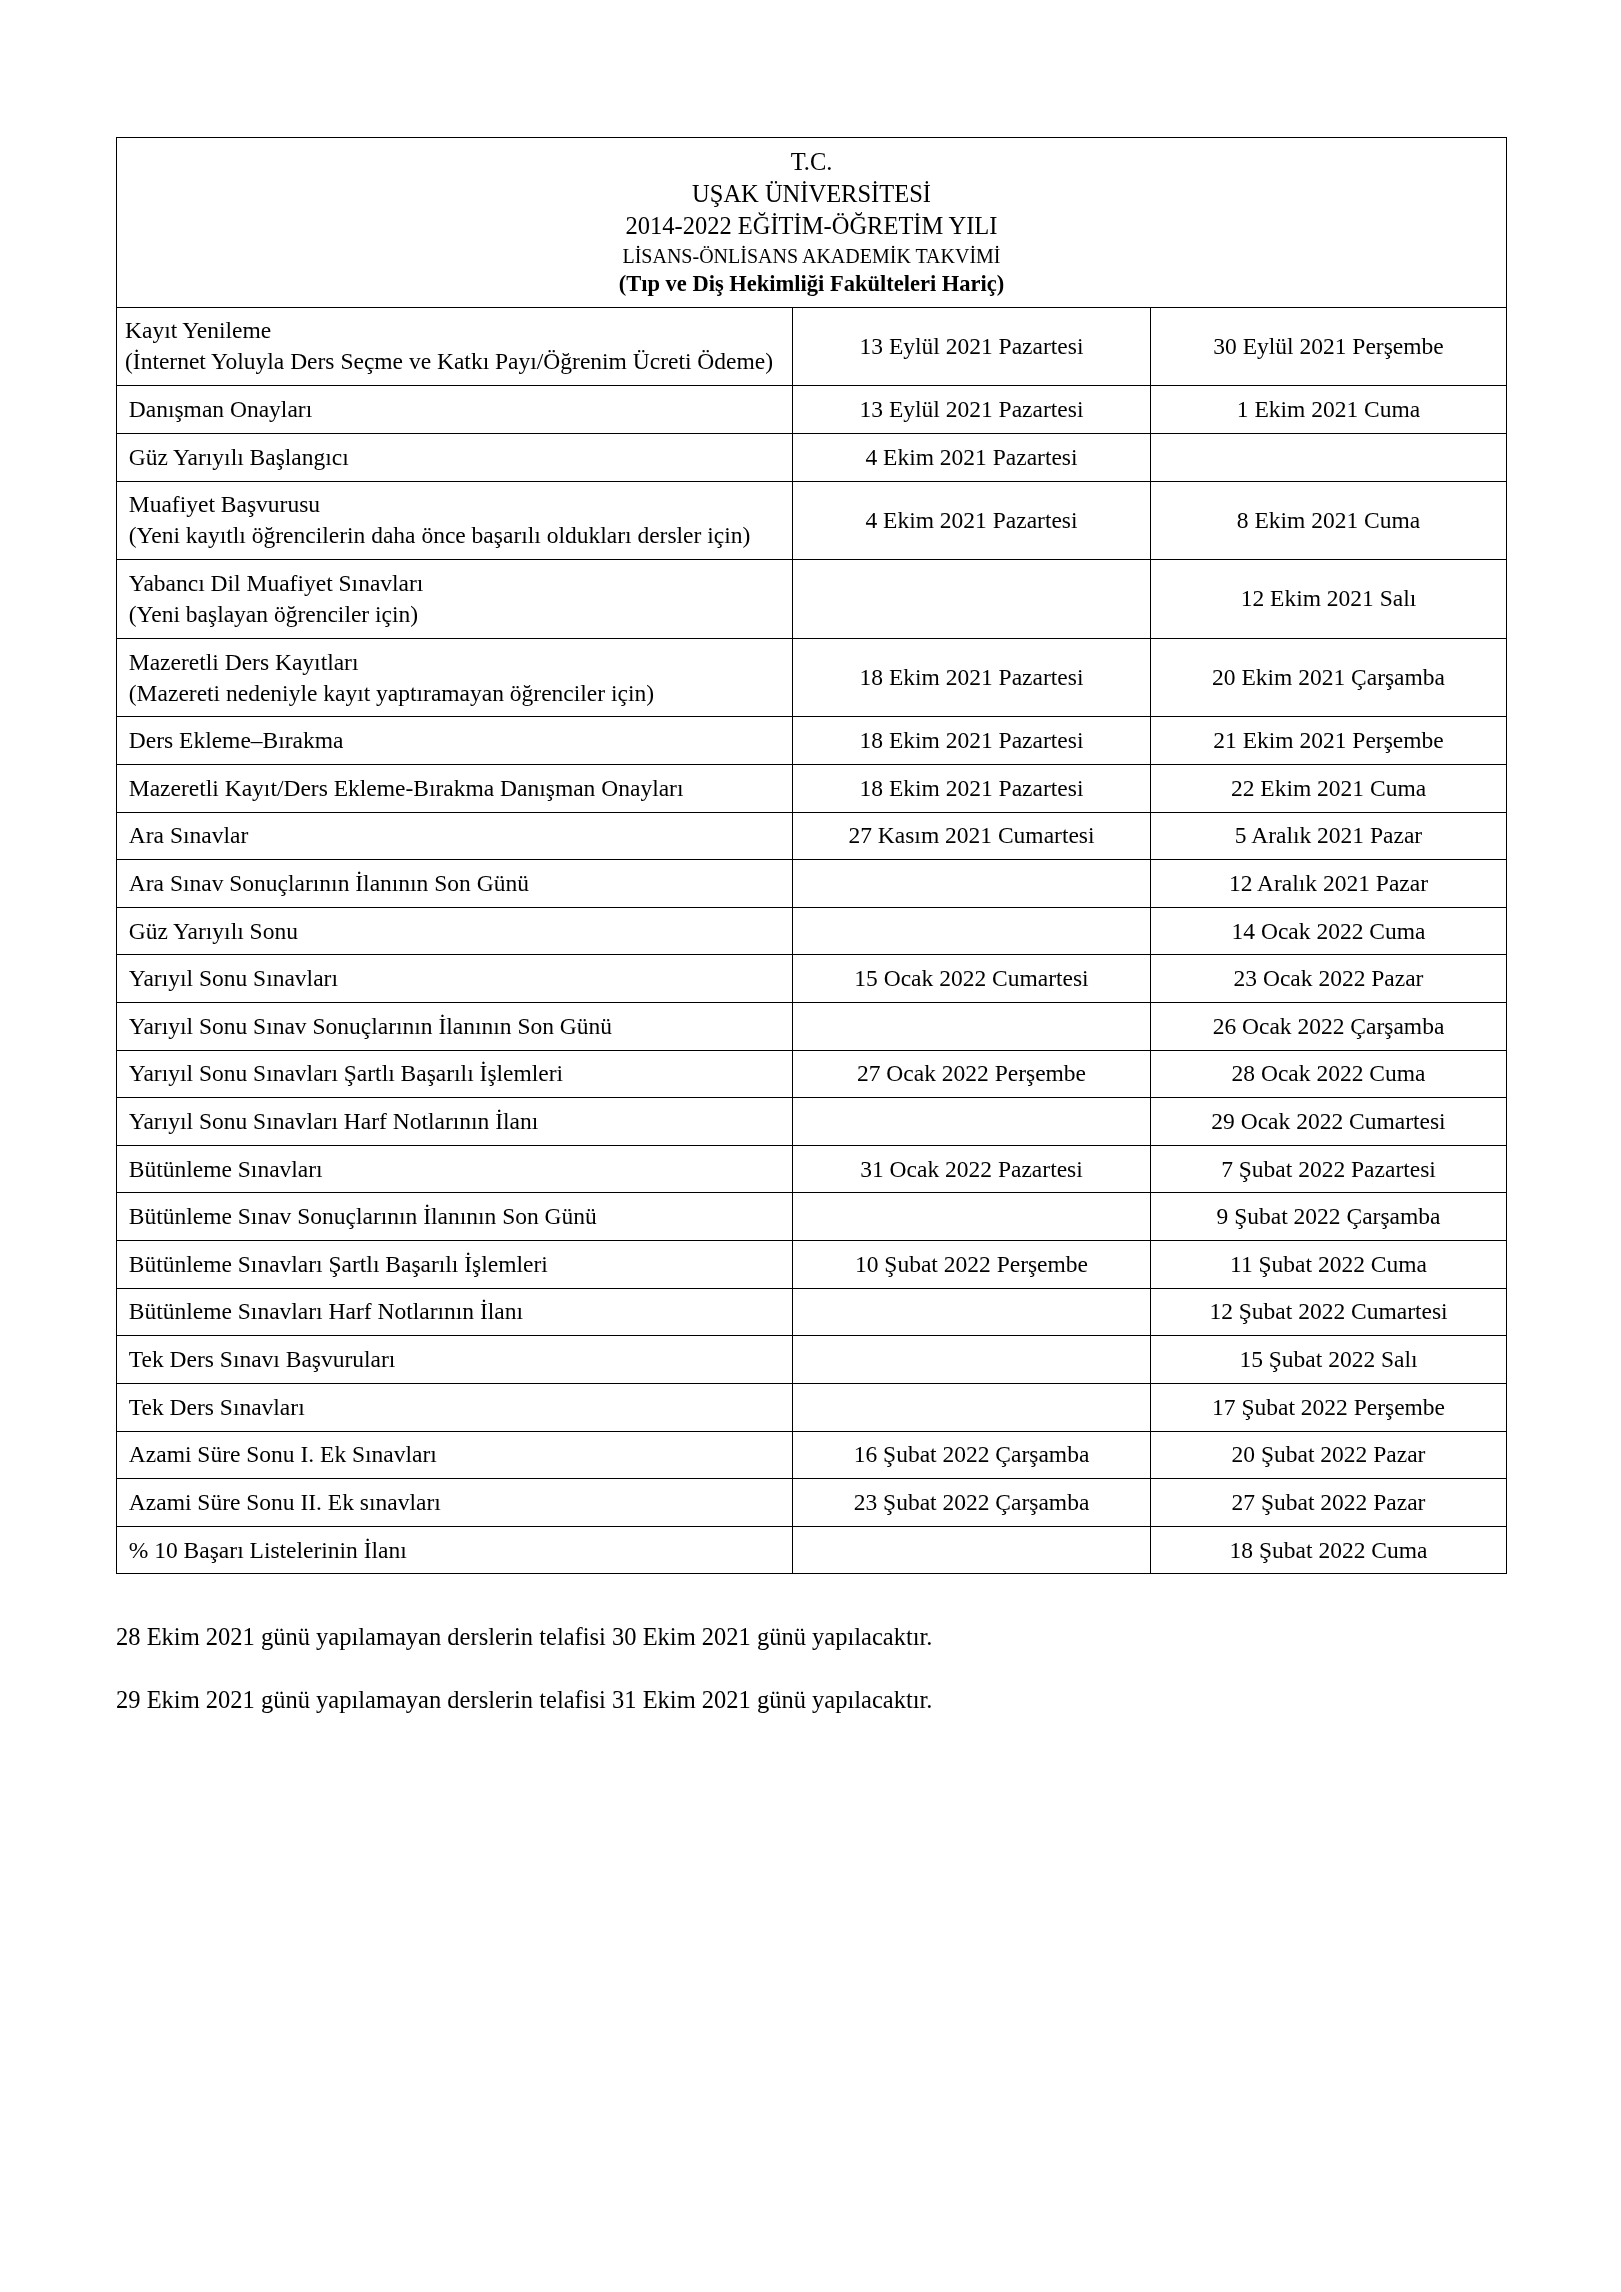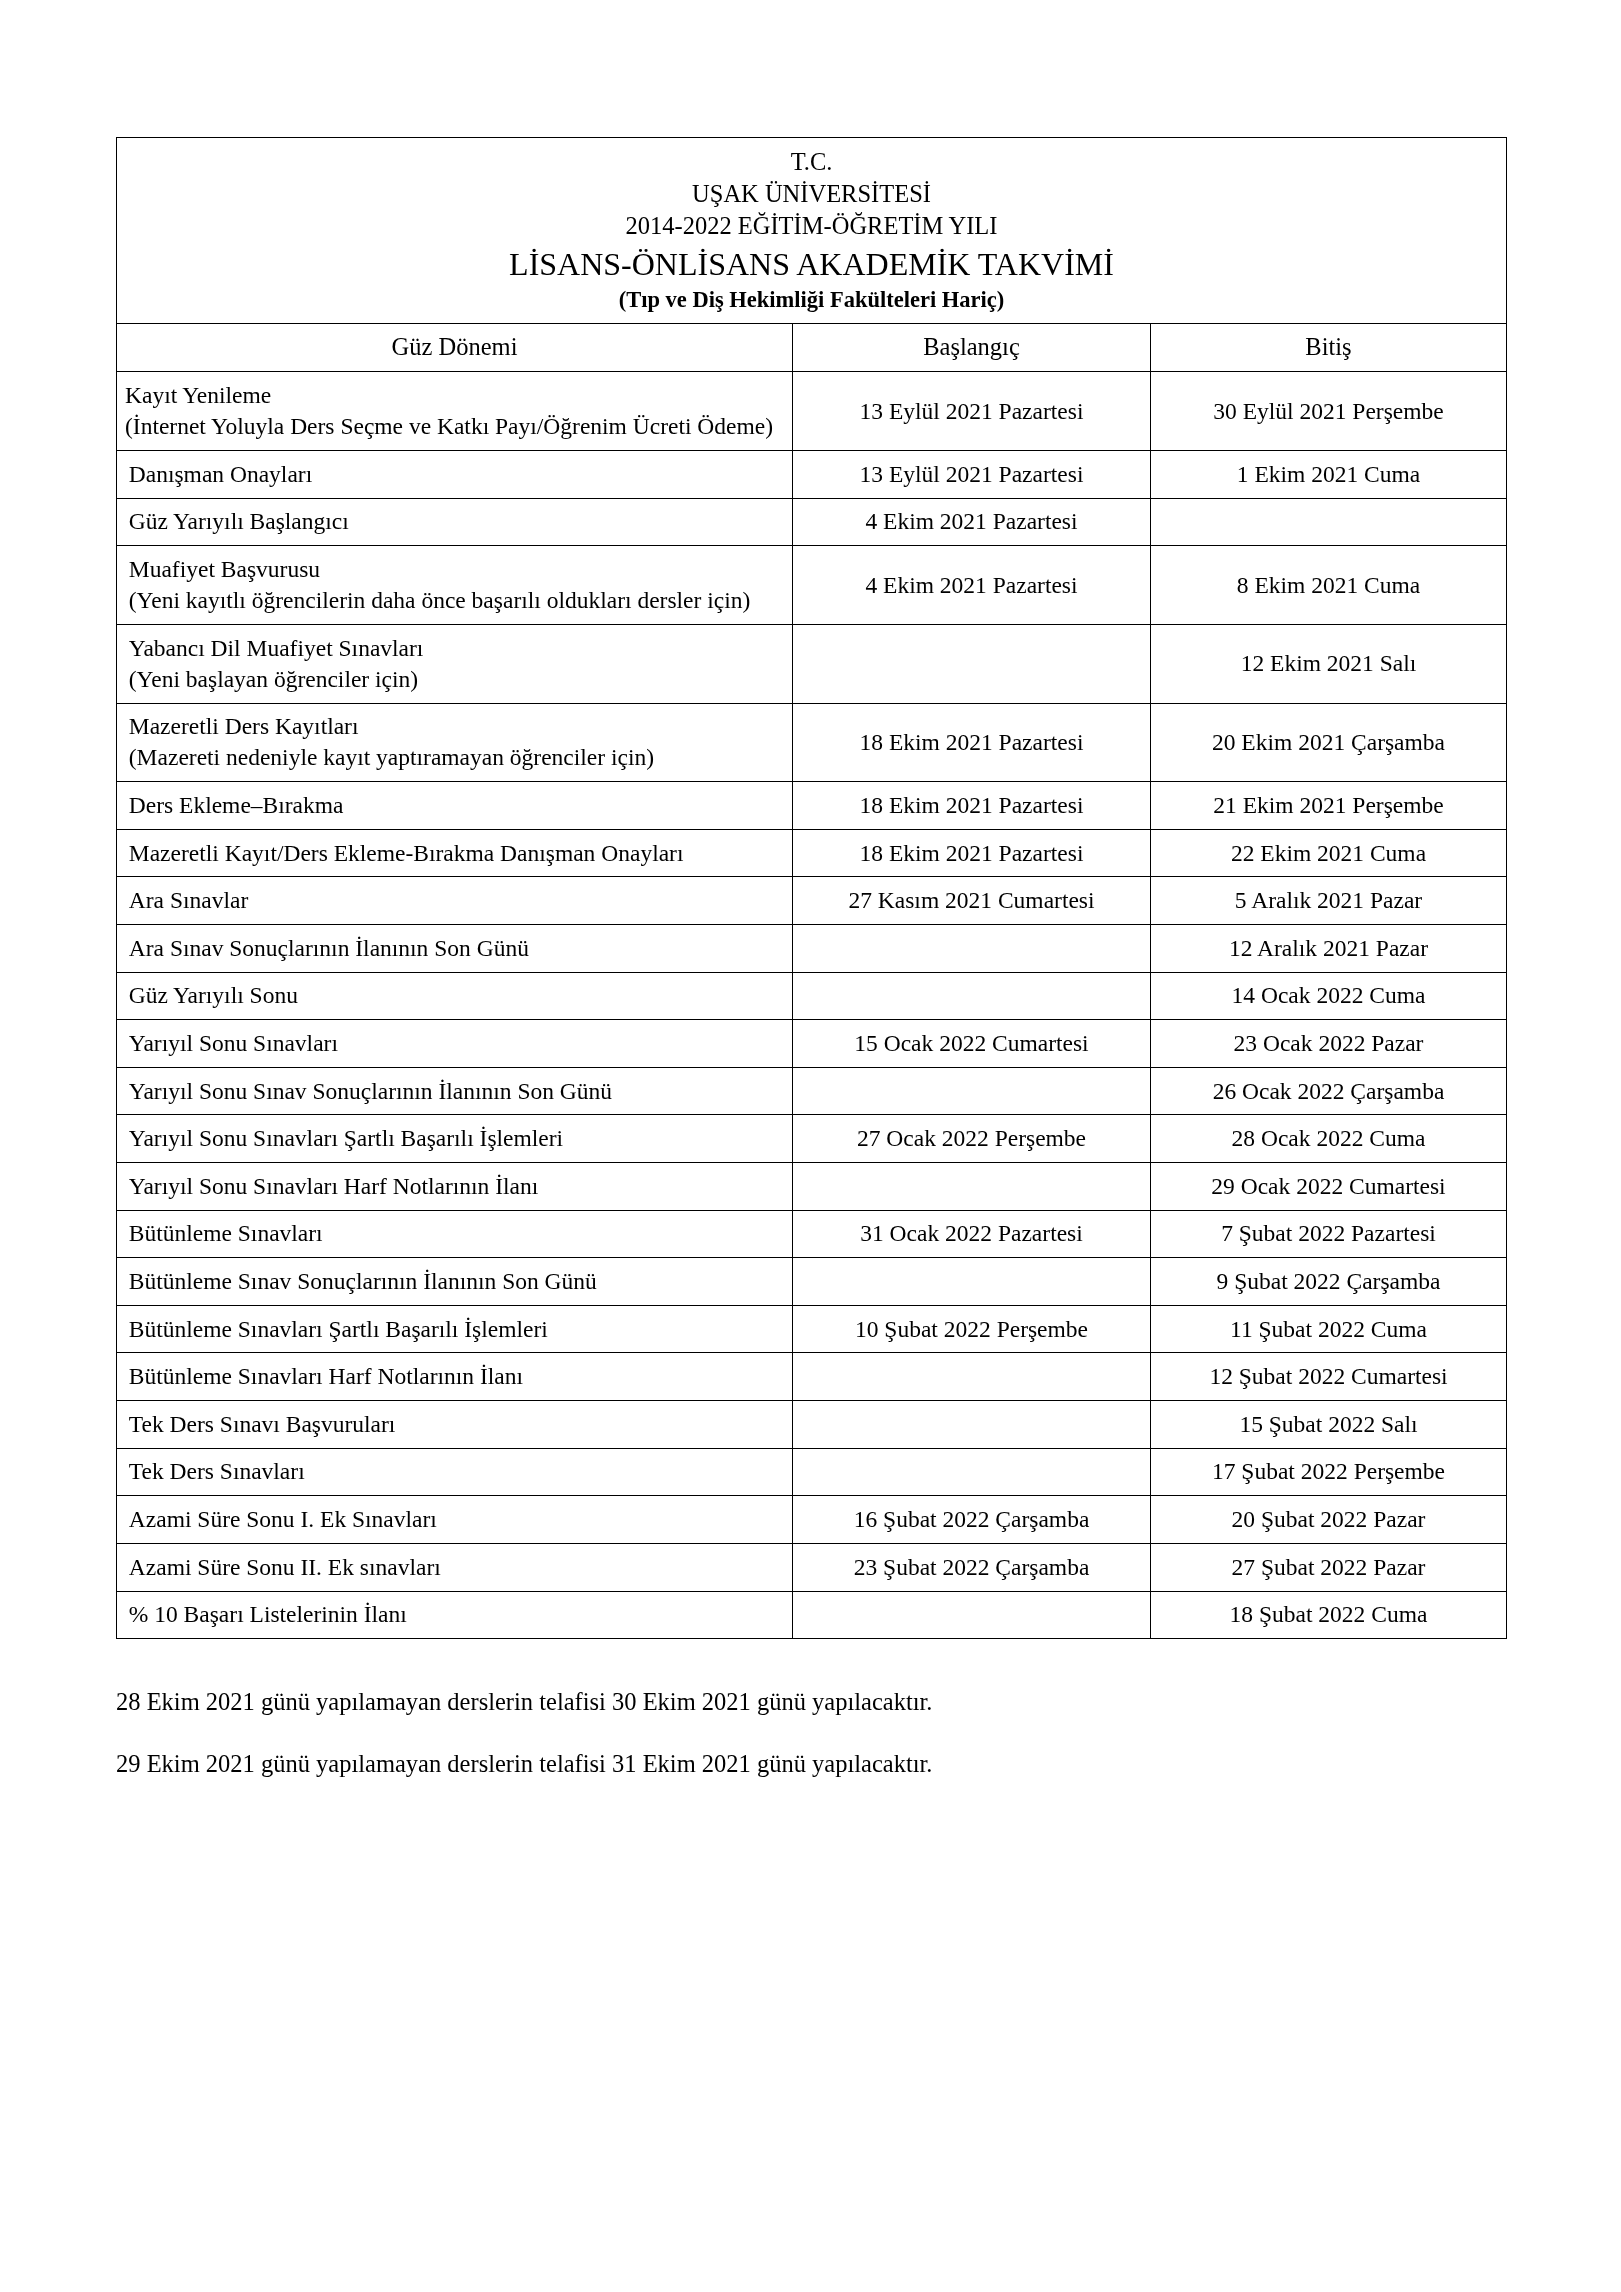--- a/index.html
+++ b/index.html
@@ -35,21 +35,21 @@
   }
   .title-cell {
     text-align: center;
     font-weight: bold;
     padding: 13.7px 9.8px 15.7px 9.8px;
     line-height: 1.3;
   }
   .title-cell .t1 { font-size: 24.5px; }
   .title-cell .t2 { font-size: 24.5px; }
   .title-cell .t3 { font-size: 24.5px; }
-  .title-cell .t4 { font-size: 32px; }
+  .title-cell .t4 { font-size: 20px; }
   .title-cell .t5 { font-size: 22.5px; font-weight: bold; }
   .head-row th {
     text-align: center;
     font-weight: bold;
     font-size: 24.5px;
     padding: 9.8px 7.8px;
   }
   .col-event { width: 676px; }
   .col-start { width: 358px; }
   .col-end   { width: 356px; }
@@ -79,25 +79,20 @@
     <tbody>
       <tr>
         <td class="title-cell" colspan="3">
           <div class="t1">T.C.</div>
           <div class="t2">UŞAK ÜNİVERSİTESİ</div>
           <div class="t3">2014-2022 EĞİTİM-ÖĞRETİM YILI</div>
           <div class="t4">LİSANS-ÖNLİSANS AKADEMİK TAKVİMİ</div>
           <div class="t5">(Tıp ve Diş Hekimliği Fakülteleri Hariç)</div>
         </td>
       </tr>
-      <tr class="head-row">
-        <th>Güz Dönemi</th>
-        <th>Başlangıç</th>
-        <th>Bitiş</th>
-      </tr>
     <tr>
           <td class="cell-event" style="white-space: pre-line; padding-left: 8px;">Kayıt Yenileme
 (İnternet Yoluyla Ders Seçme ve Katkı Payı/Öğrenim Ücreti Ödeme)</td>
           <td class="cell-date">13 Eylül 2021 Pazartesi</td>
           <td class="cell-date">30 Eylül 2021 Perşembe</td>
         </tr>
         <tr>
           <td class="cell-event" style="white-space: pre-line;">Danışman Onayları</td>
           <td class="cell-date">13 Eylül 2021 Pazartesi</td>
           <td class="cell-date">1 Ekim 2021 Cuma</td>

